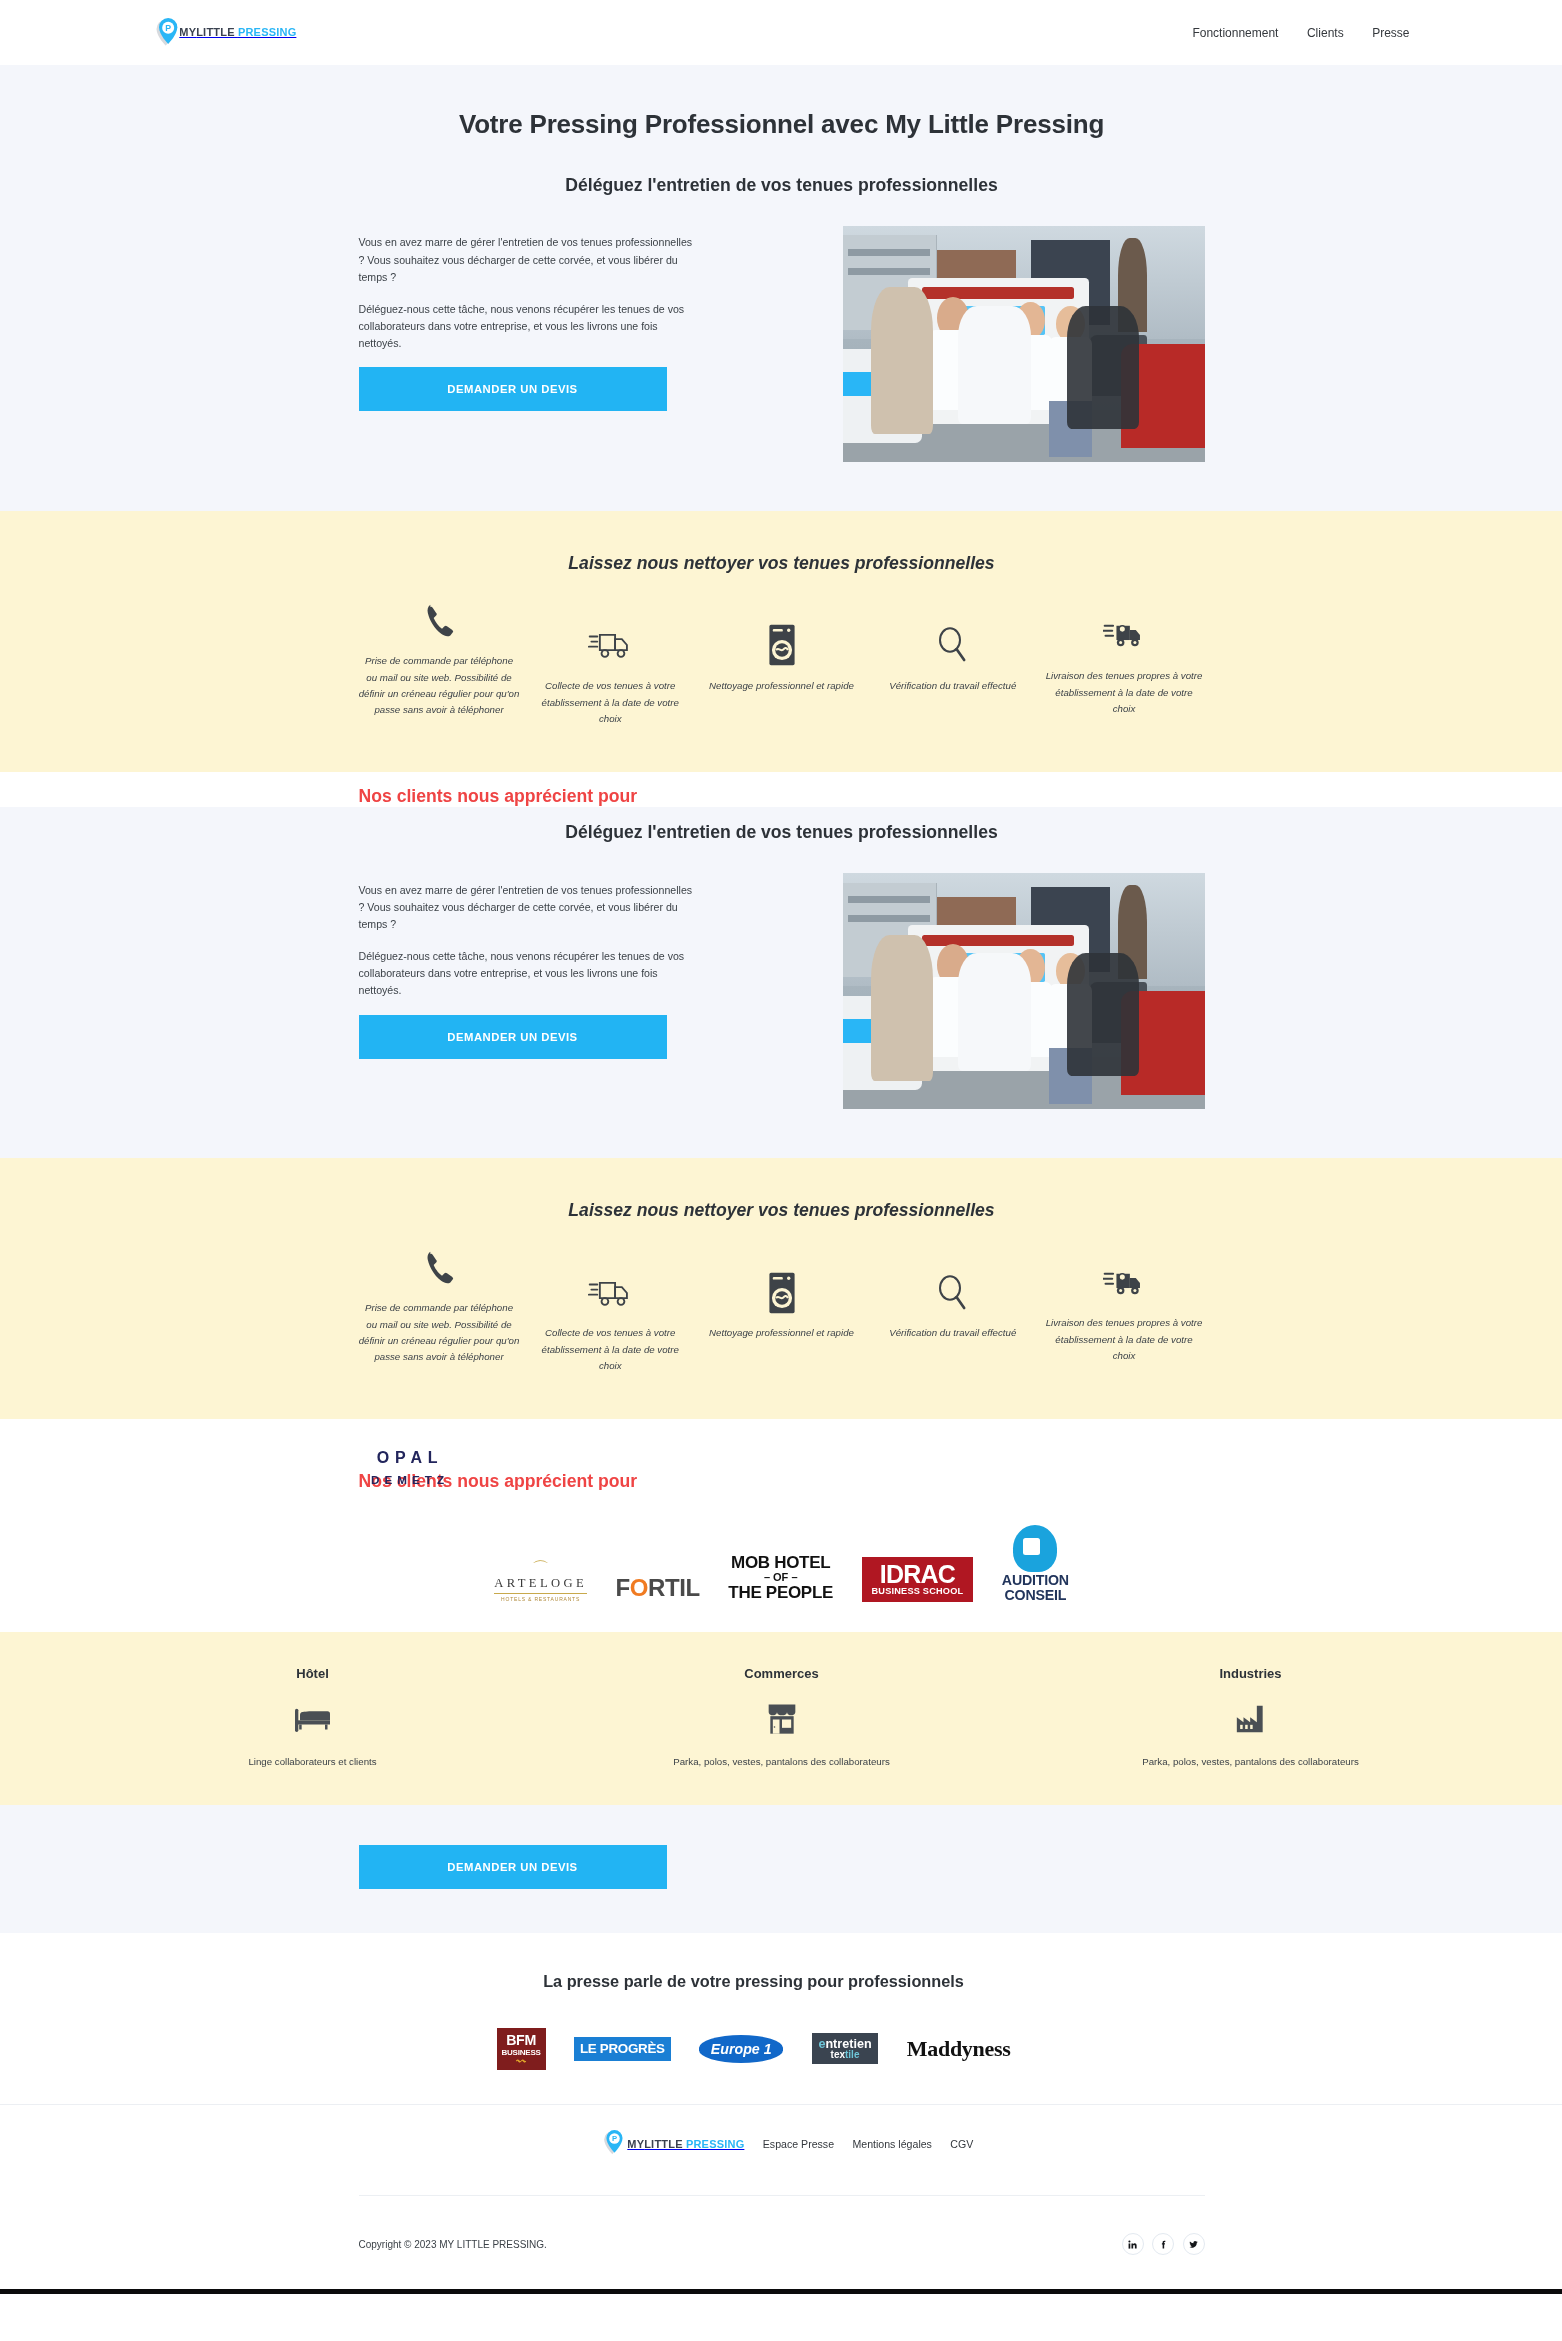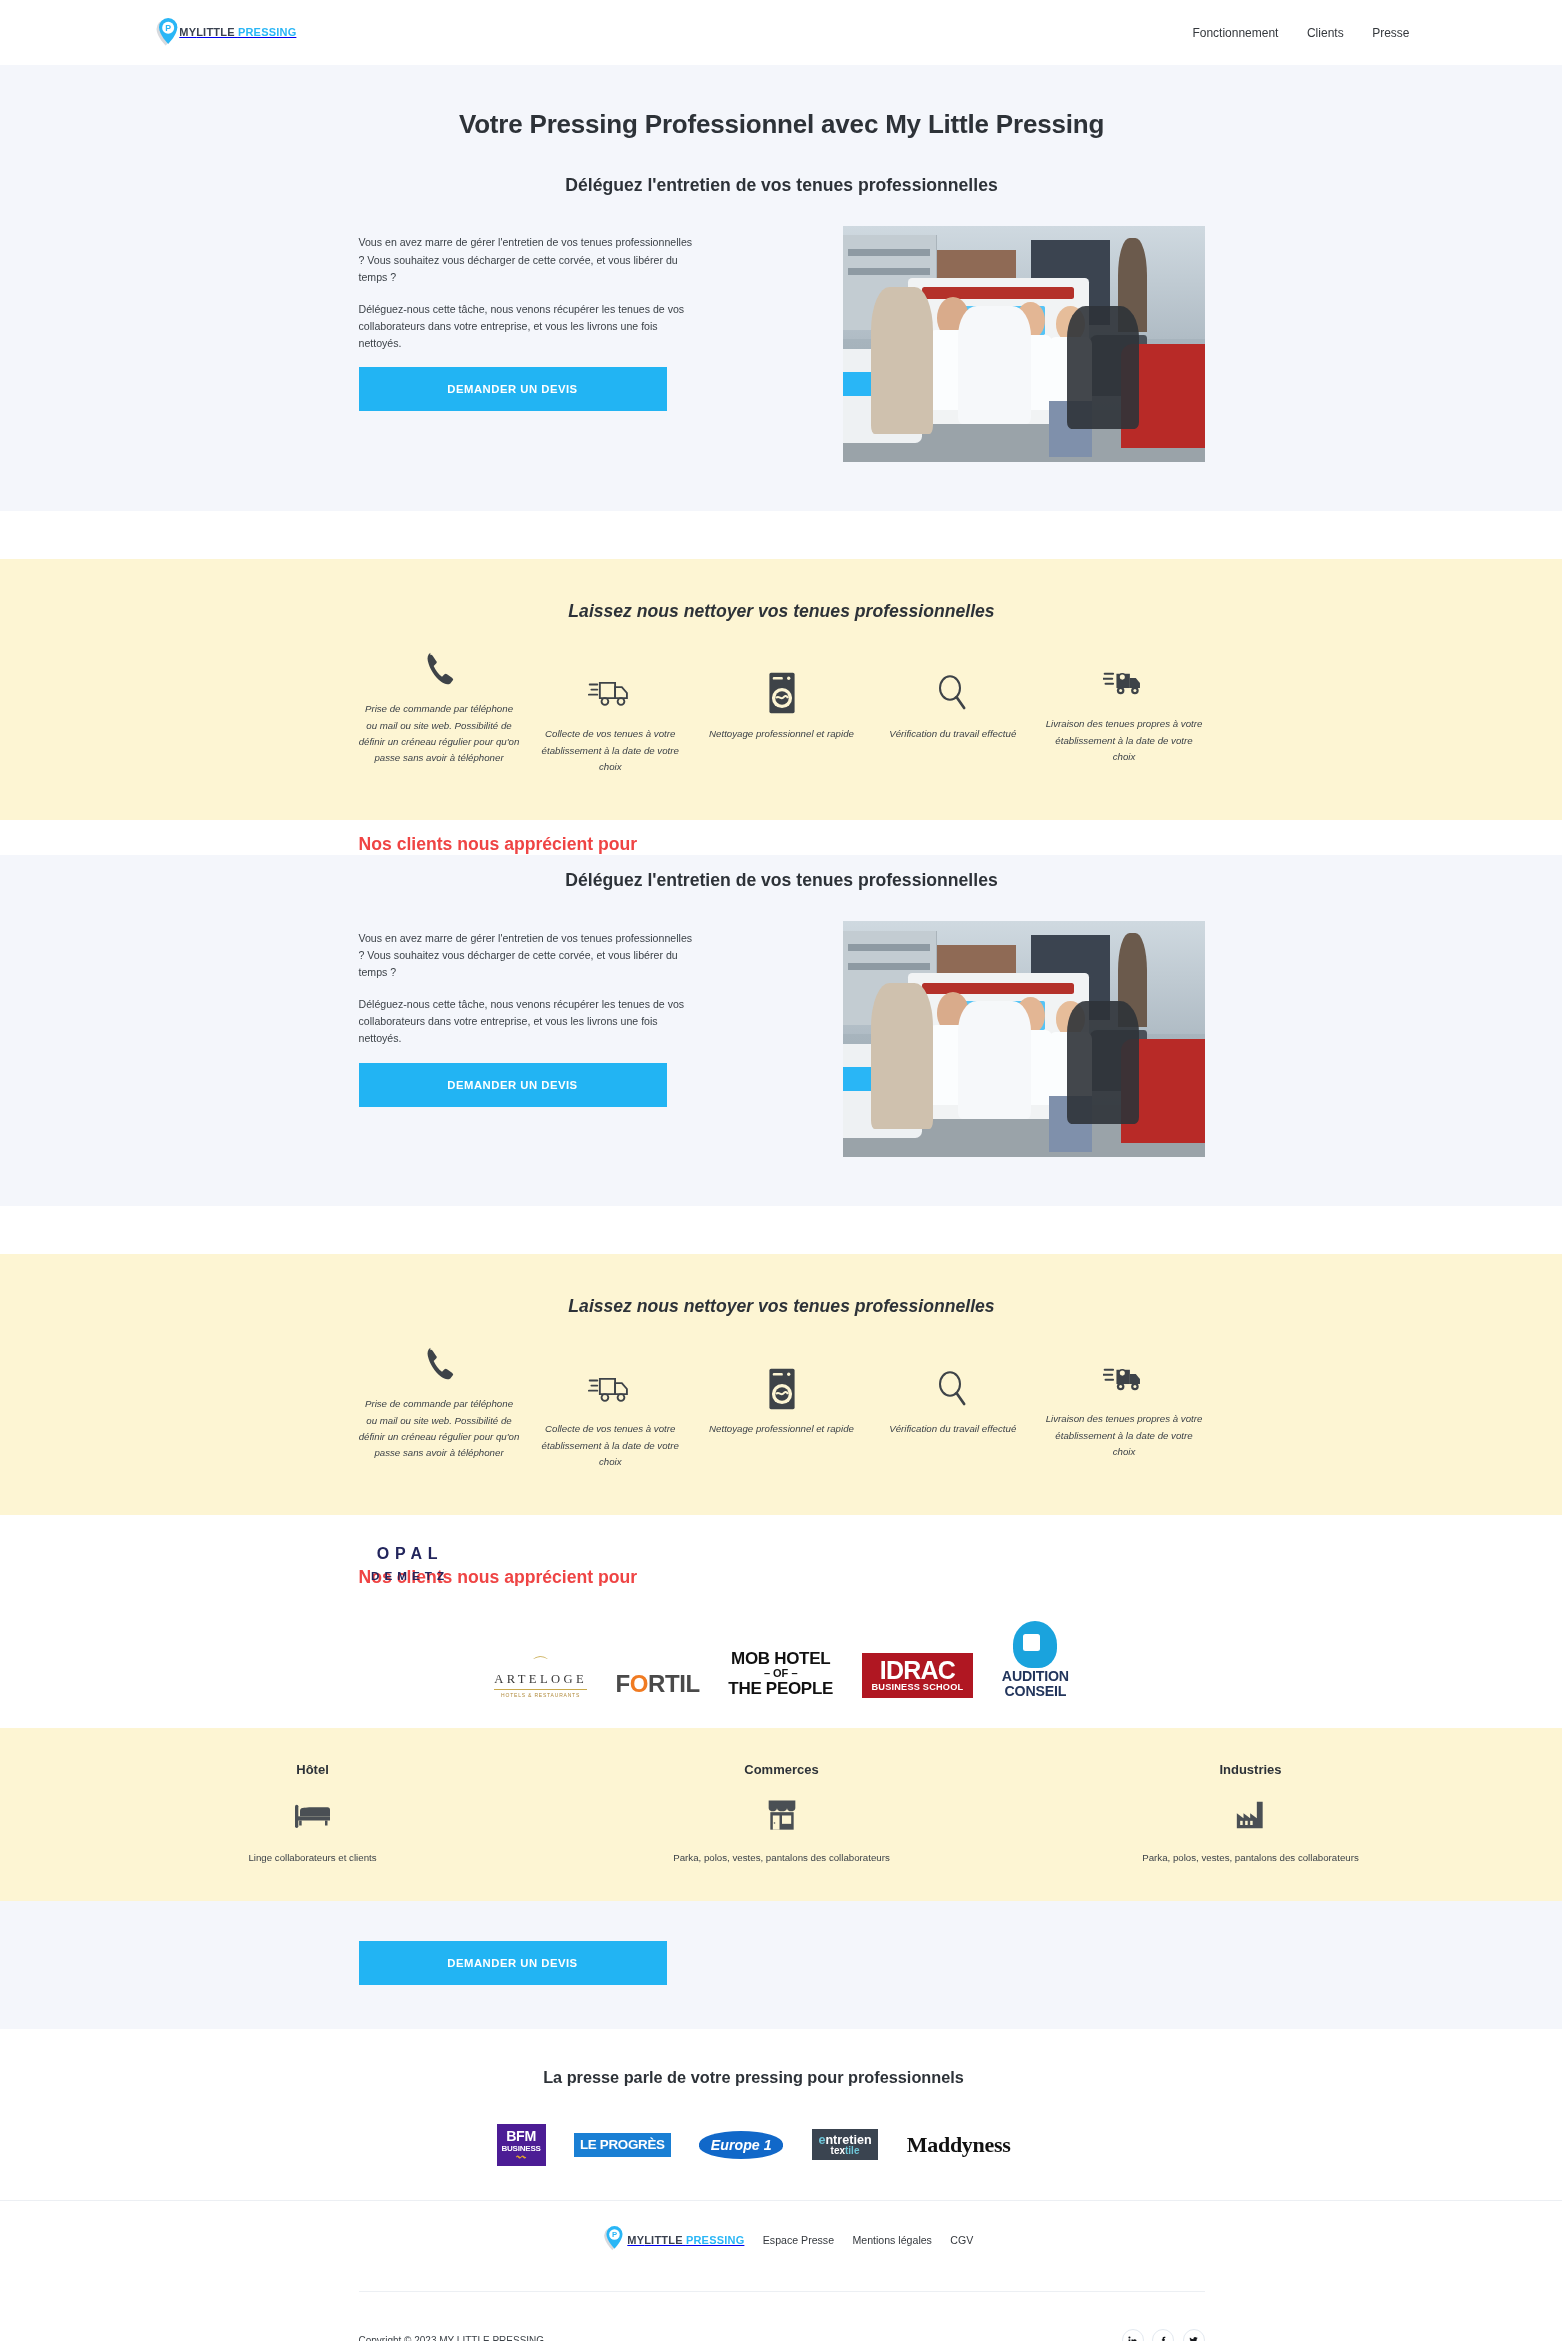--- a/index.html
+++ b/index.html
@@ -40,21 +40,21 @@
   .logo-line2 .blue { color: #29b6f6; }
   .nav-links { display: flex; gap: 28.5px; align-items: center; }
   .nav-links a {
     font-size: 12px;
     color: #34383d;
     text-decoration: none;
   }
 
   
   .sec-hero { background: #f4f6fb; padding: 44px 0 49px; width: 1563px; }
-  .sec-steps { background: #fdf5d3; padding: 42px 0 45px; width: 1563px; margin-top: 48px; }
+  .sec-steps { background: #fdf5d3; padding: 42px 0 45px; width: 1563px; }
   .sec-white { background: #ffffff; width: 1563px; }
   .sec-clients { background: #ffffff; padding: 0 0 30px; width: 1563px; }
   .sec-sectors { background: #fdf5d3; padding: 34px 0 35px; width: 1563px; }
   .sec-cta { background: #f4f6fb; padding: 40px 0 44px; width: 1563px; }
   .sec-press { background: #ffffff; padding: 39px 0 34px; width: 1507px; }
 
   
   h1.page-title {
     font-size: 26px;
     font-weight: bold;
@@ -212,21 +212,21 @@
   .sector.sD { margin-top:0; }
 
   
   .cta-row { display:flex; }
 
   
   h2.press-title {
     font-size:16.3px; font-weight:bold; color:#2d3238; text-align:center; margin-bottom:37px;
   }
   .press-row { display:flex; align-items:center; justify-content:center; gap:28.5px; }
-  .bfm { background:#4c1d95; width:49px; padding:6.7px 3.4px 5px; text-align:center; }
+  .bfm { background:#7f1d1d; width:49px; padding:6.7px 3.4px 5px; text-align:center; }
   .bfm .a { color:#fff; font-size:14.2px; font-weight:bold; line-height:.95; letter-spacing:-0.4px;}
   .bfm .b { color:#fff; font-size:8px; font-weight:bold; letter-spacing:-0.2px;}
   .bfm .c { color:#e2a62a; font-size:10px; line-height:.8; }
   .progres { background:#1a7fd4; padding:4.2px 5.9px; }
   .progres span { color:#fff; font-size:13.4px; font-weight:bold; letter-spacing:-0.3px;}
   .europe1 { background:#1168c9; border-radius:50%/46%; padding:5.9px 11.7px; color:#fff; font-size:14.2px; font-weight:bold; font-style:italic;}
   .entretien { background:#3a4450; padding:4.2px 6.7px; text-align:center; line-height:1.0;}
   .entretien .e1 { font-size:12.6px; font-weight:bold; color:#fff;}
   .entretien .e1 .c { color:#6ec6d8; }
   .entretien .e2 { font-size:10px; font-weight:bold; color:#fff;}

